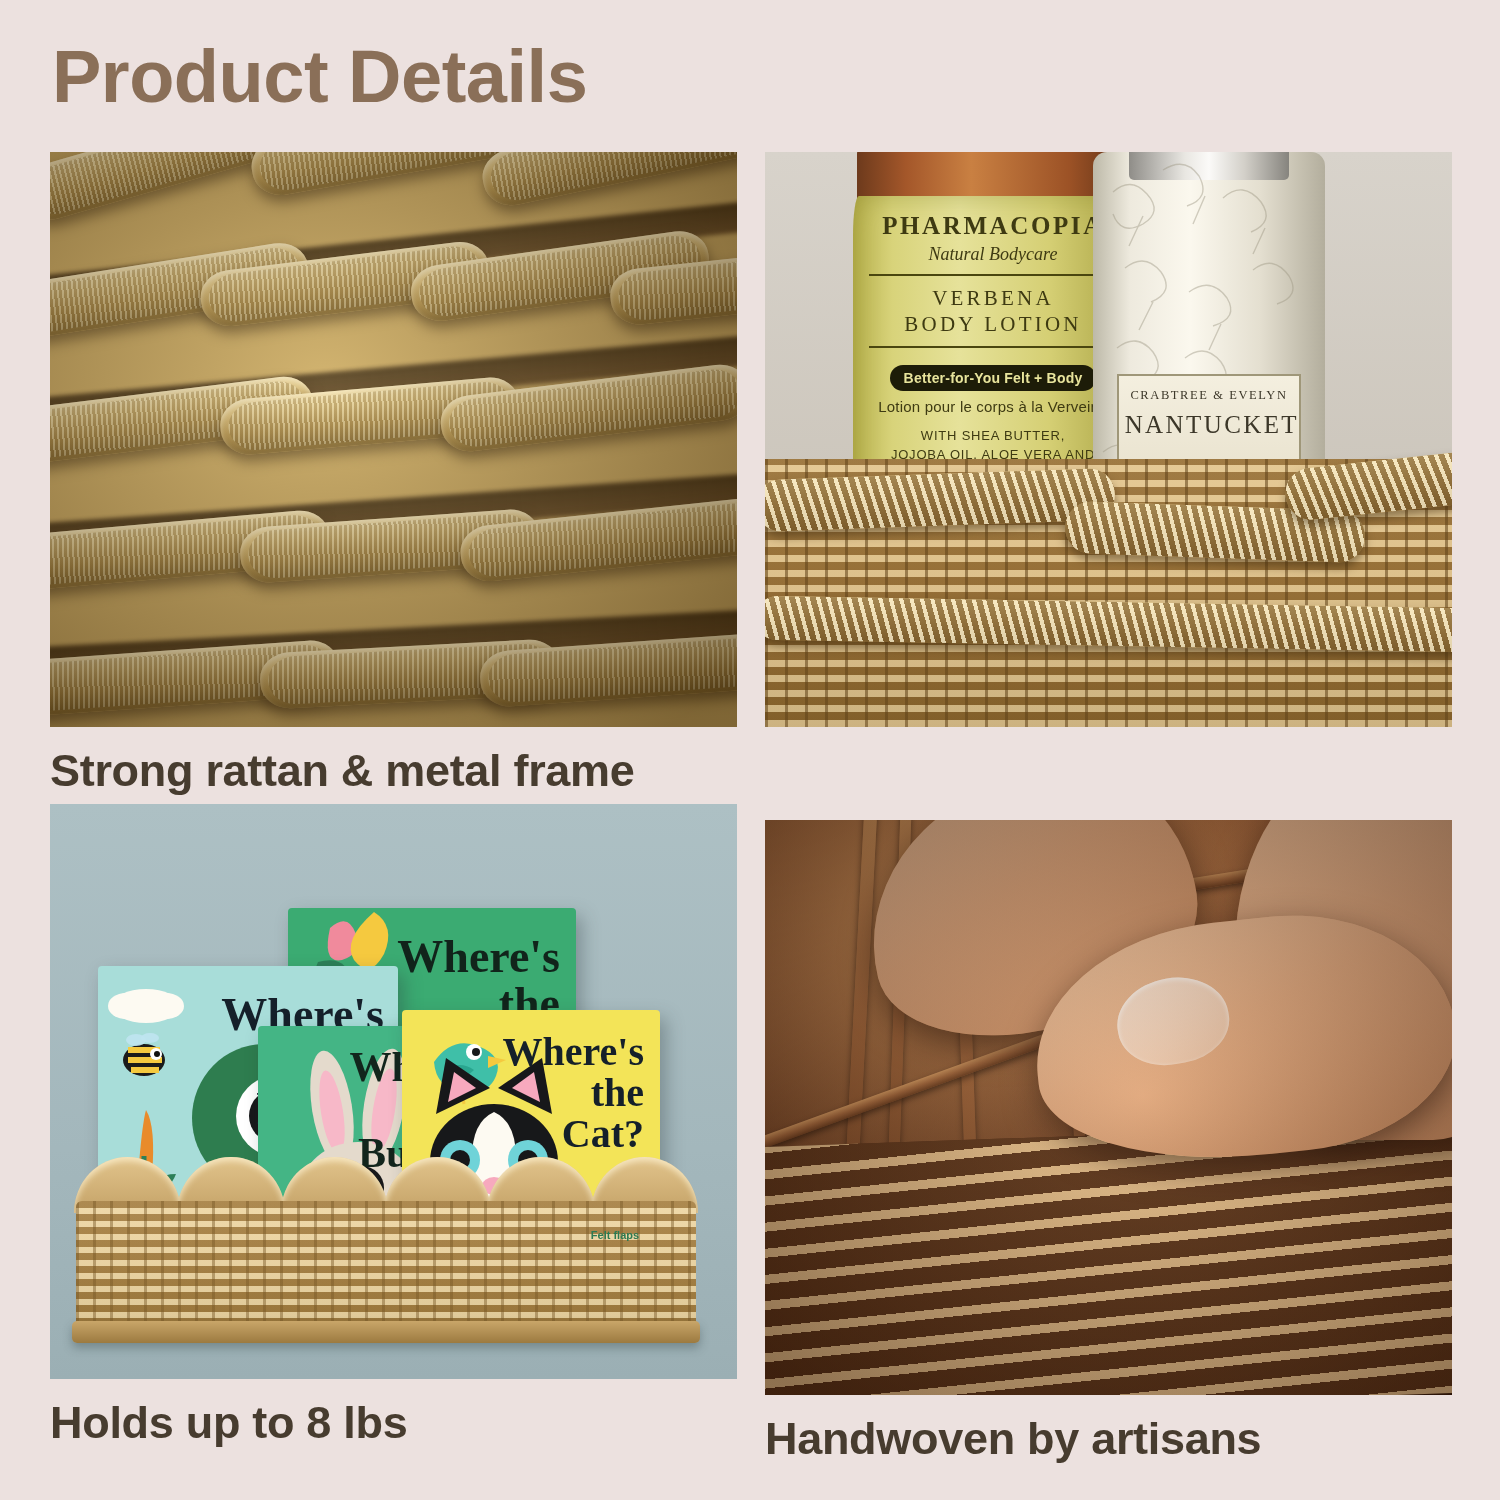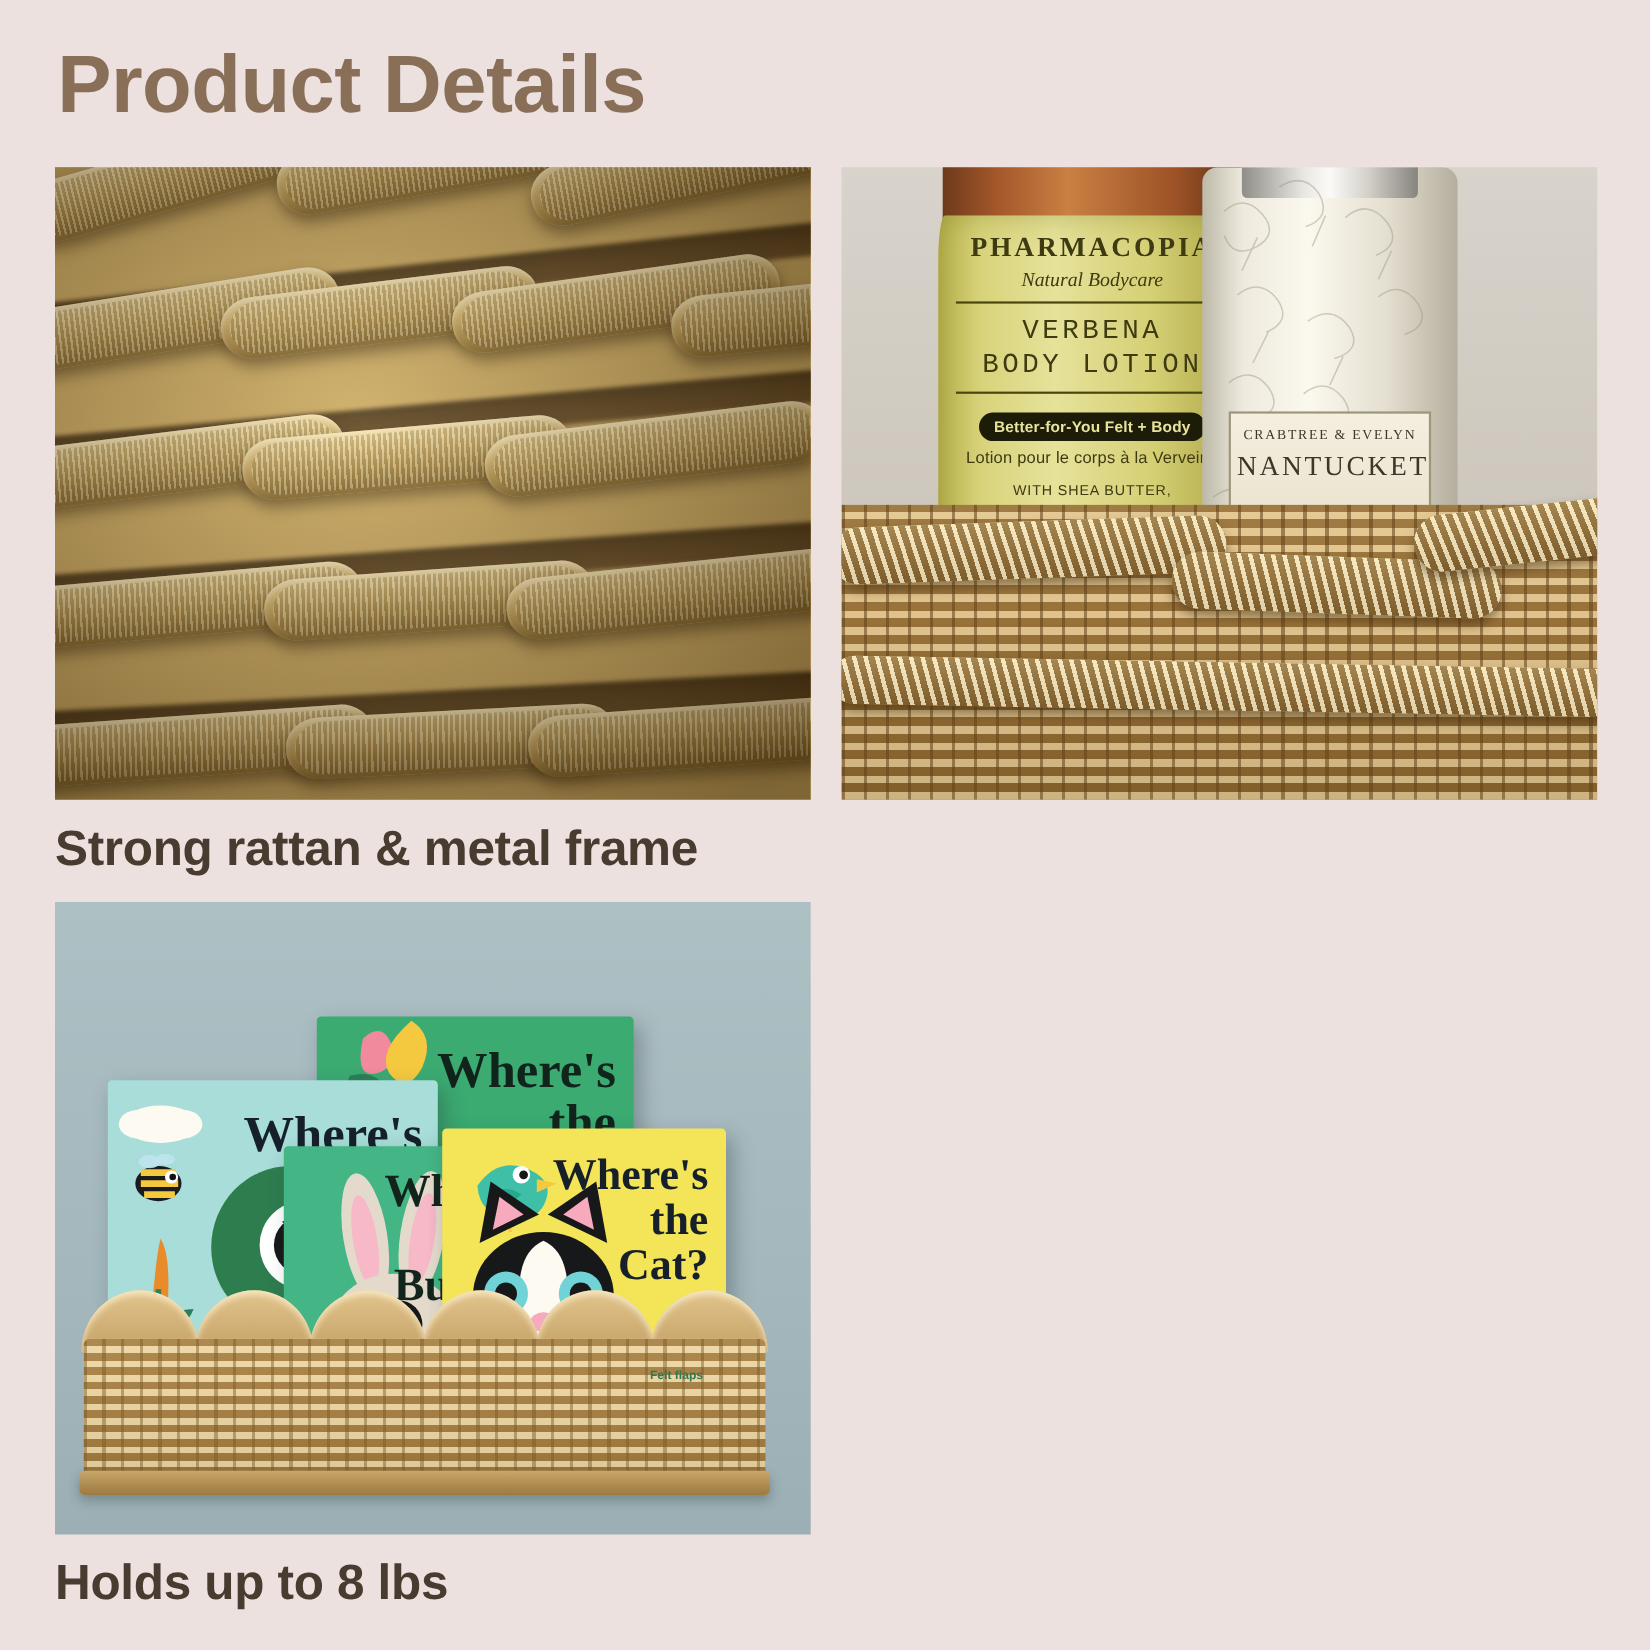--- a/index.html
+++ b/index.html
@@ -30,21 +30,21 @@
 
   
   .grid {
     position: absolute;
     left: 50px; top: 152px;
     width: 1402px; height: 1300px;
   }
   .cell { position: absolute; width: 687px; }
   .cell.c0 { left: 0px;   top: 0px;   }
   .cell.c1 { left: 715px; top: 0px;   }
-  .cell.c2 { left: 0px;   top: 668px; }
+  .cell.c2 { left: 0px;   top: 652px; }
   .cell.c3 { left: 715px; top: 668px; }
 
   .photo {
     position: relative;
     width: 687px; height: 575px;
     overflow: hidden;
   }
   .caption {
     margin-top: 18px;
     font-size: 45px;
@@ -119,22 +119,22 @@
   .bottle-tall .brand {
     font-family:"Liberation Serif", serif;
     font-size: 25px; font-weight:700; letter-spacing: 2.6px;
   }
   .bottle-tall .brandsub {
     font-family:"Liberation Serif", serif;
     font-style: italic; font-size: 18px; margin-top: 4px;
   }
   .bottle-tall hr { border:0; border-top:2px solid #4a460f; margin: 9px 16px; }
   .bottle-tall .prod {
-    font-family:Liberation Mono, monospace;
-    font-size: 25px; letter-spacing: 3.2px; line-height: 1.24;
+    font-family:Liberation Serif, serif;
+    font-size: 21px; letter-spacing: 3.2px; line-height: 1.24;
   }
   .bottle-tall .pill {
     display:inline-block;
     background:#1d1c08; color:#e8e49c;
     border-radius: 14px;
     font-size: 14px; font-weight:700;
     padding: 5px 14px; margin: 8px 0 7px;
     letter-spacing:.2px;
   }
   .bottle-tall .fr { font-size:15px; letter-spacing:.2px; }
@@ -542,15 +542,36 @@
             <i></i>
               <i></i>
           </div>
           <div class="body"></div>
           <div class="base"></div>
         </div>
       </div>
       <div class="caption">Holds up to 8 lbs</div>
     </div>
 
+    <div class="cell c3">
+      <div class="photo p-hand">
+        <div class="bgblur"></div>
+        <div class="canes">
+          <div class="cane" style="left:88px;  top:-10px; width:13px; height:430px; transform:rotate(3deg);"></div>
+          <div class="cane" style="left:128px; top:-10px; width:11px; height:430px; transform:rotate(2deg);"></div>
+          <div class="cane" style="left:196px; top:40px;  width:12px; height:400px; transform:rotate(-2deg);"></div>
+          <div class="cane" style="left:306px; top:70px;  width:11px; height:380px; transform:rotate(-3deg);"></div>
+          <div class="cane" style="left:-30px; top:232px; width:520px; height:12px; transform:rotate(-20deg);"></div>
+          <div class="cane" style="left:290px; top:46px;  width:430px; height:12px; transform:rotate(-9deg);"></div>
+          <div class="cane" style="left:330px; top:96px;  width:420px; height:11px; transform:rotate(-8deg);"></div>
+        </div>
+        <div class="weavebed"></div>
+        <div class="hand knuckles"></div>
+        <div class="hand finger1"></div>
+        <div class="hand thumb"></div>
+        <div class="nail"></div>
+        <div class="shade"></div>
+      </div>
+      <div class="caption">Handwoven by artisans</div>
+    </div>
 
   </div>
 </div>
 
 </body></html>

